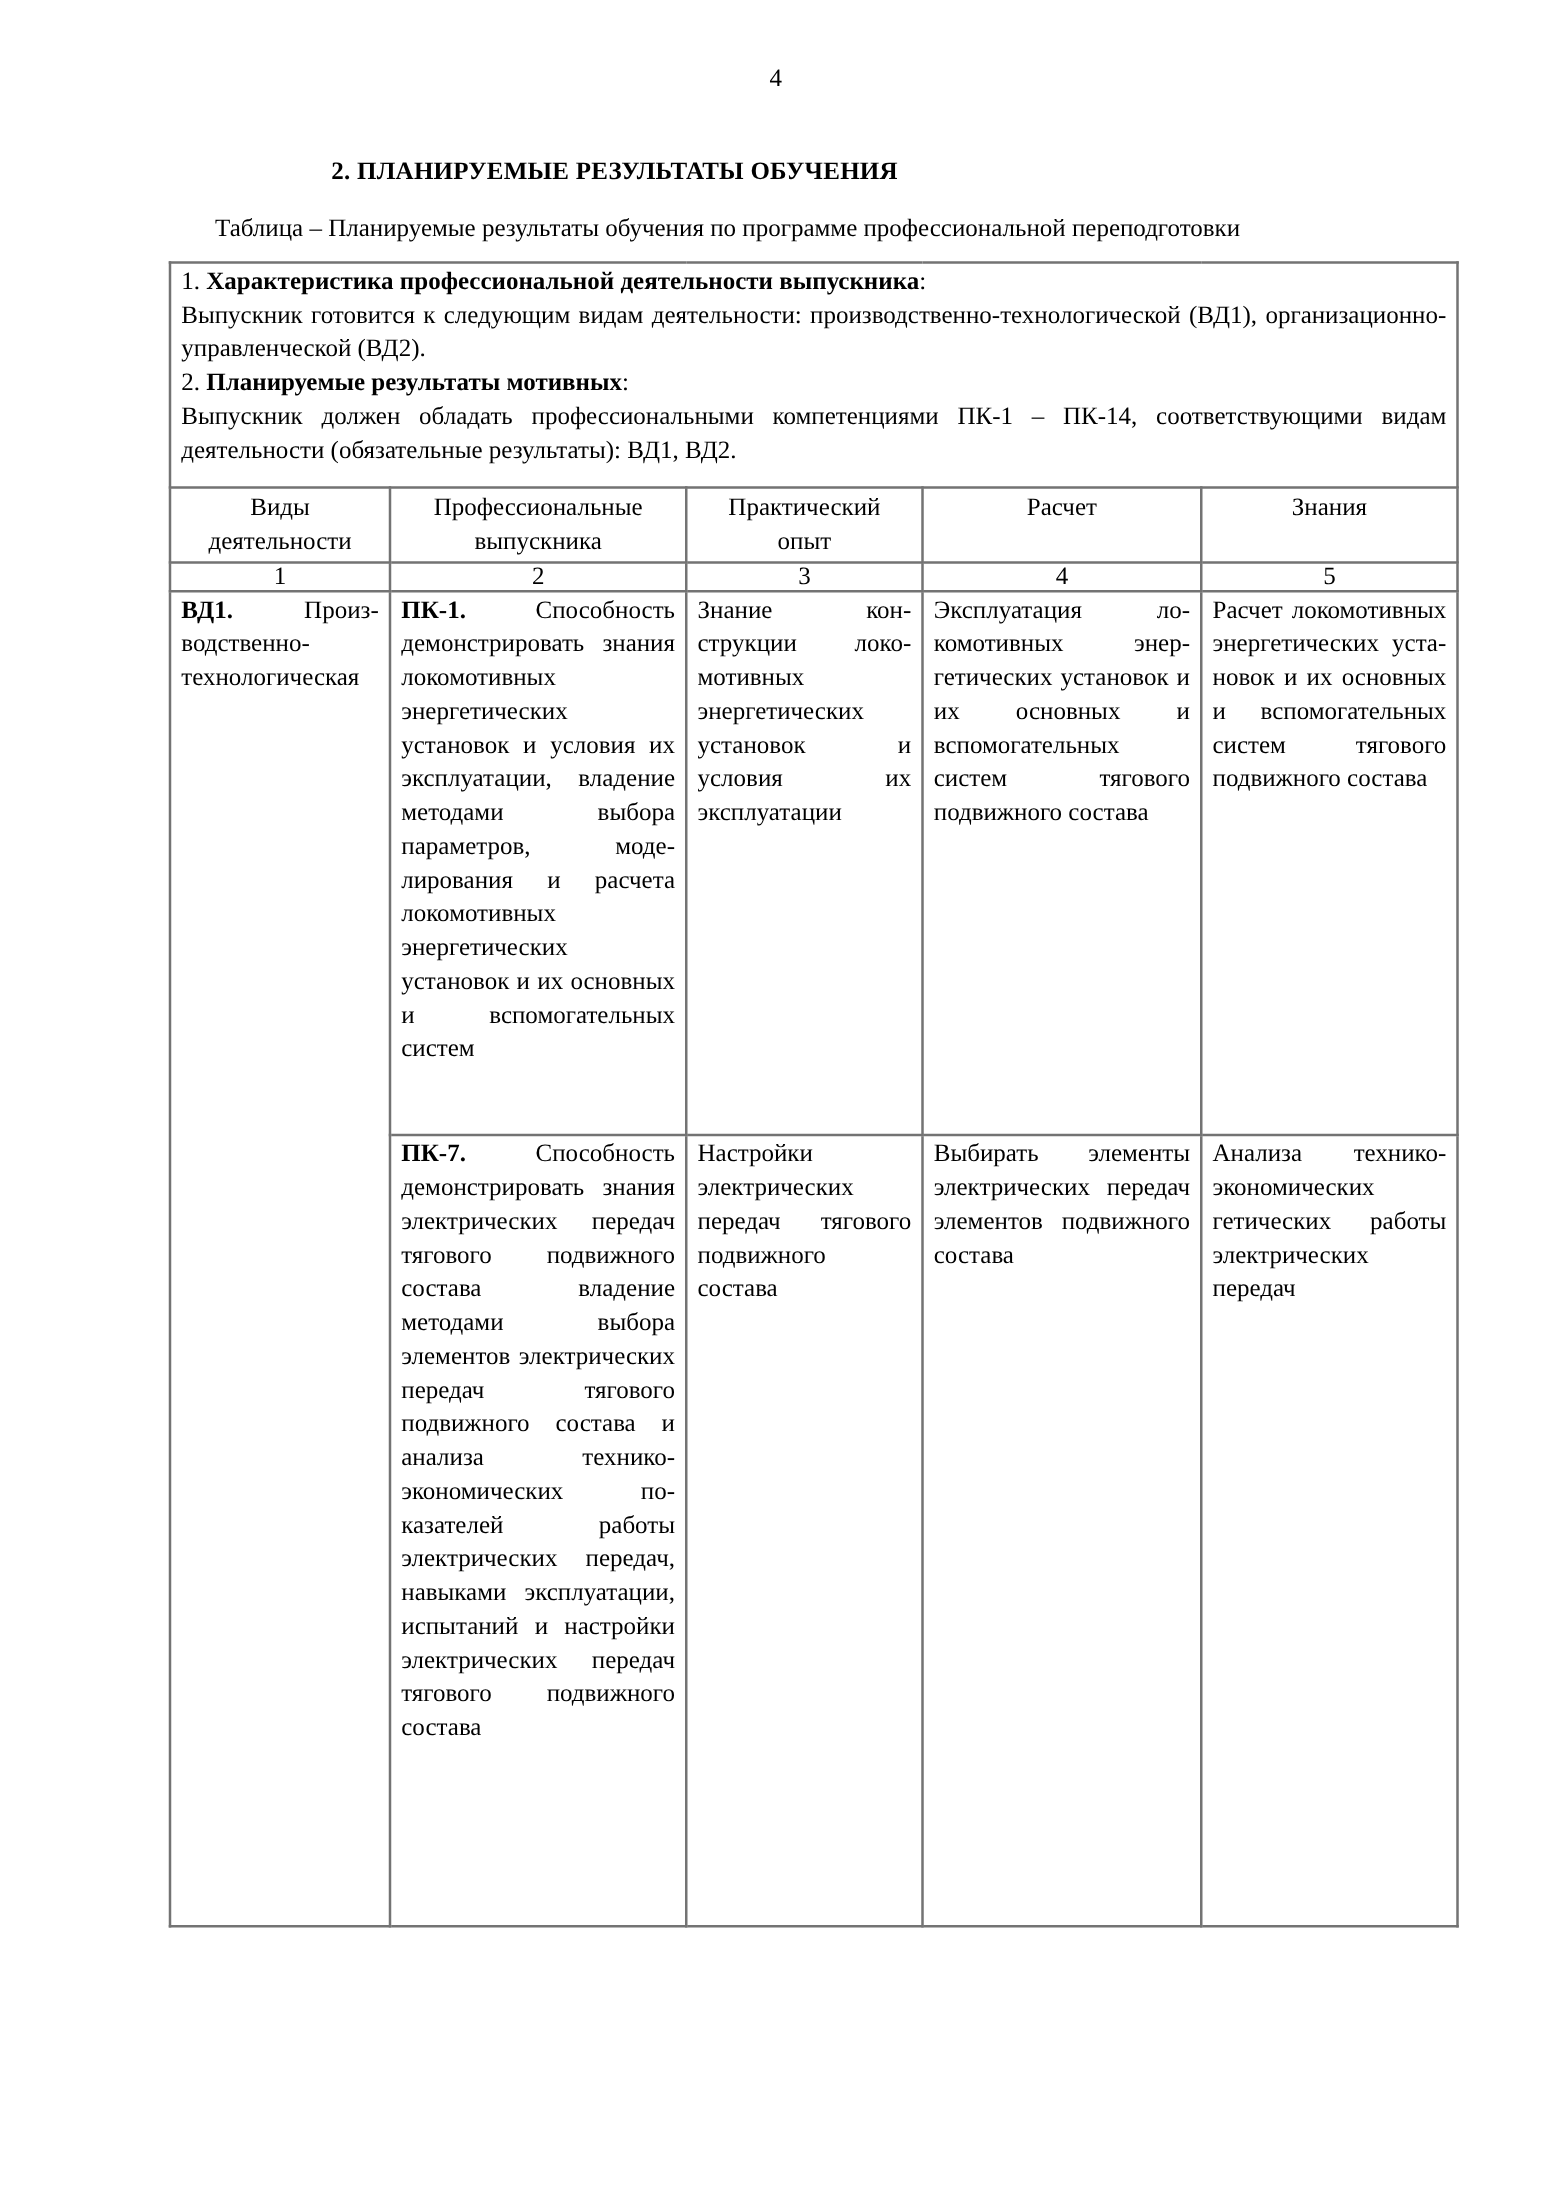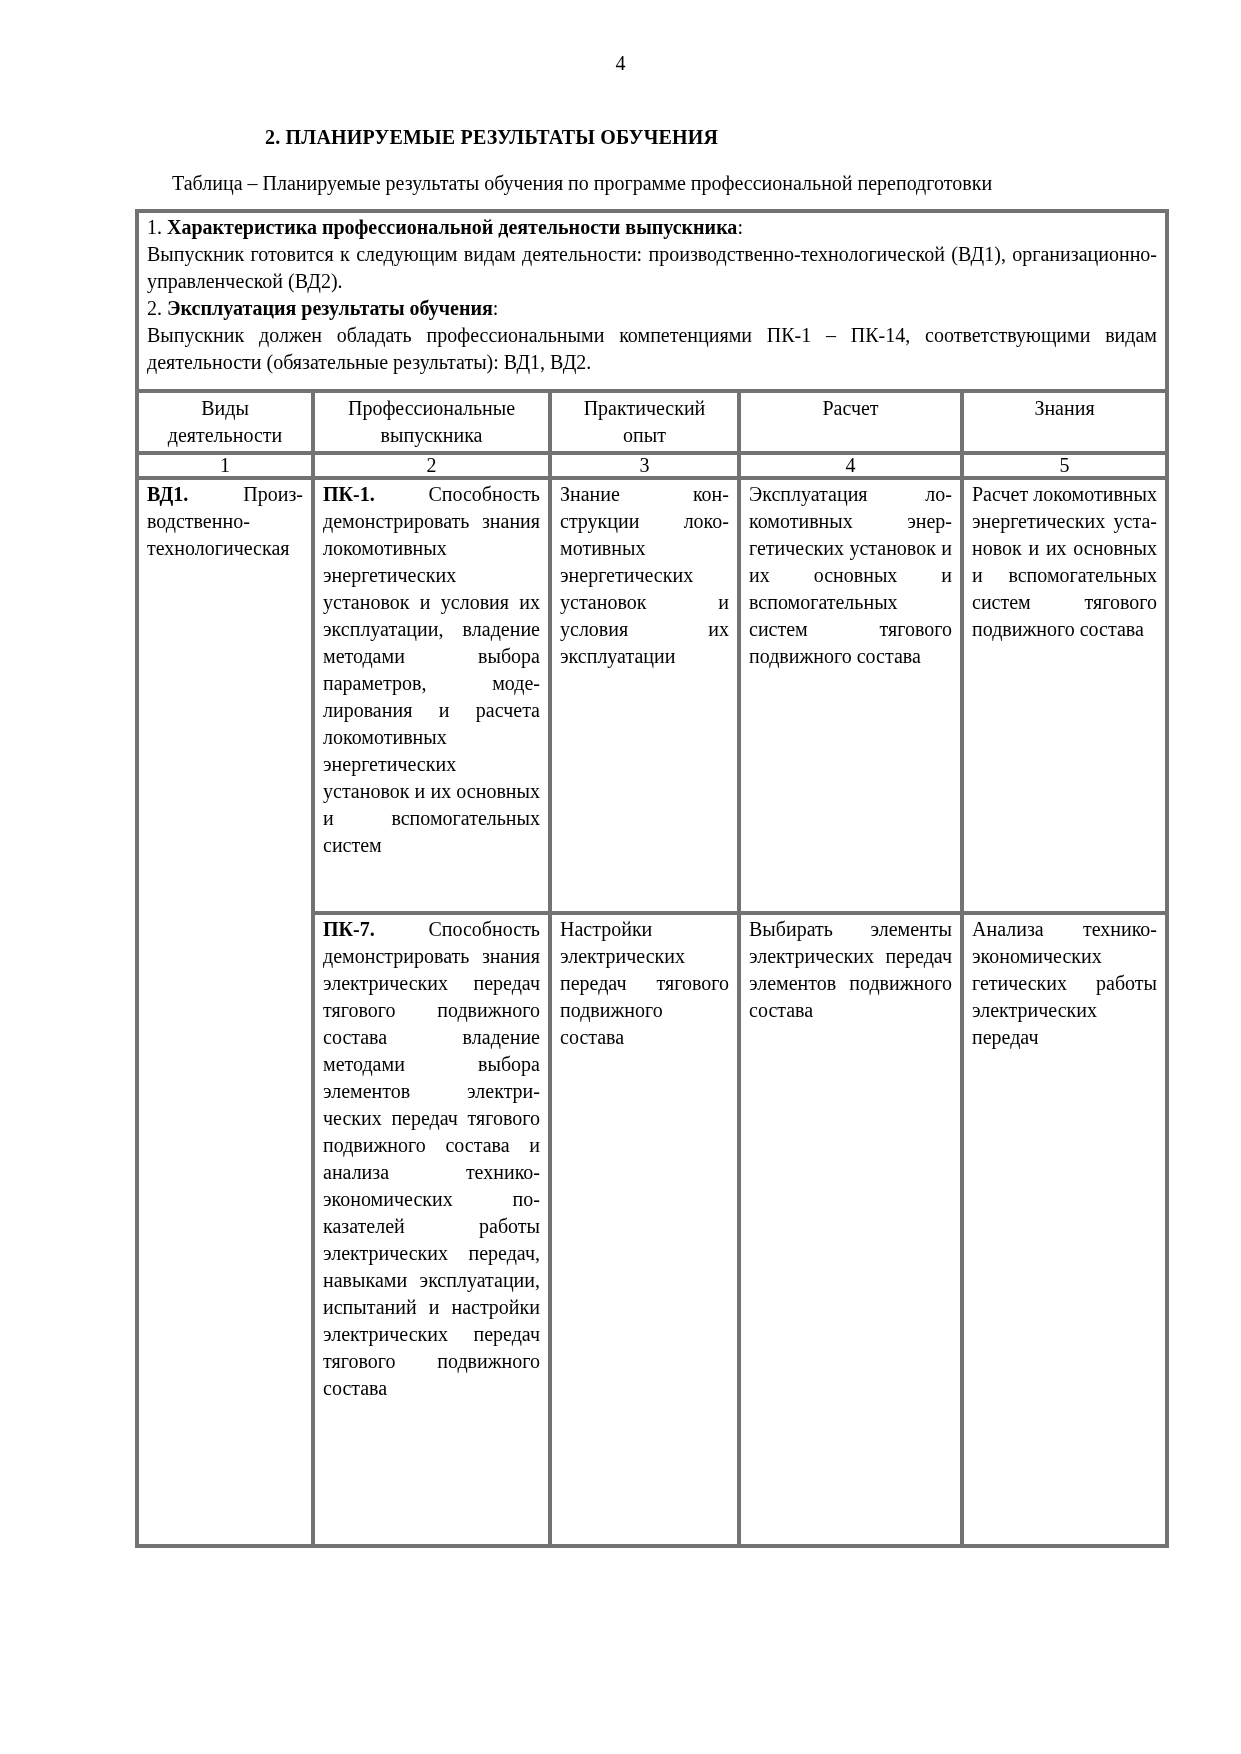--- a/index.html
+++ b/index.html
@@ -41,21 +41,21 @@
   }
   table.results-table {
     position: absolute;
     top: 209px; left: 135px;
     width: 1030px;
     border-collapse: collapse;
     table-layout: fixed;
     font-size: 20px;
   }
   .results-table td {
-    border: 4px solid #737373;
+    border: 2px solid #737373;
     vertical-align: top;
     padding: 1px 8px;
     line-height: 27px;
     hyphens: manual;
     -webkit-hyphens: manual;
   }
   tr.intro-row { height: 180px; }
   tr.hdr-row   { height: 58px; }
   tr.num-row   { height: 23px; }
   tr.row-pk1   { height: 435px; }
@@ -92,21 +92,21 @@
       <col style="width:237px">
       <col style="width:189px">
       <col style="width:223px">
       <col style="width:205px">
     </colgroup>
     <tbody>
       <tr class="intro-row">
         <td colspan="5" class="intro-cell">
           <p><span>1. </span><b>Характеристика профессиональной деятельности выпускника</b><span>:</span></p>
           <p>Выпускник готовится к следующим видам деятельности: производственно-технологической (ВД1), организационно-управленческой (ВД2).</p>
-          <p><span>2. </span><b>Эксплуатация результаты обучения</b><span>:</span></p>
+          <p><span>2. </span><b>Планируемые результаты мотивных</b><span>:</span></p>
           <p>Выпускник должен обладать профессиональными компетенциями ПК-1 – ПК-14, соответствующи­ми видам деятельности (обязательные результаты): ВД1, ВД2.</p>
         </td>
       </tr>
 
       <tr class="hdr-row">
         <td>Виды
 деятельности</td>
         <td>Профессиональные
 выпускника</td>
         <td>Практический

